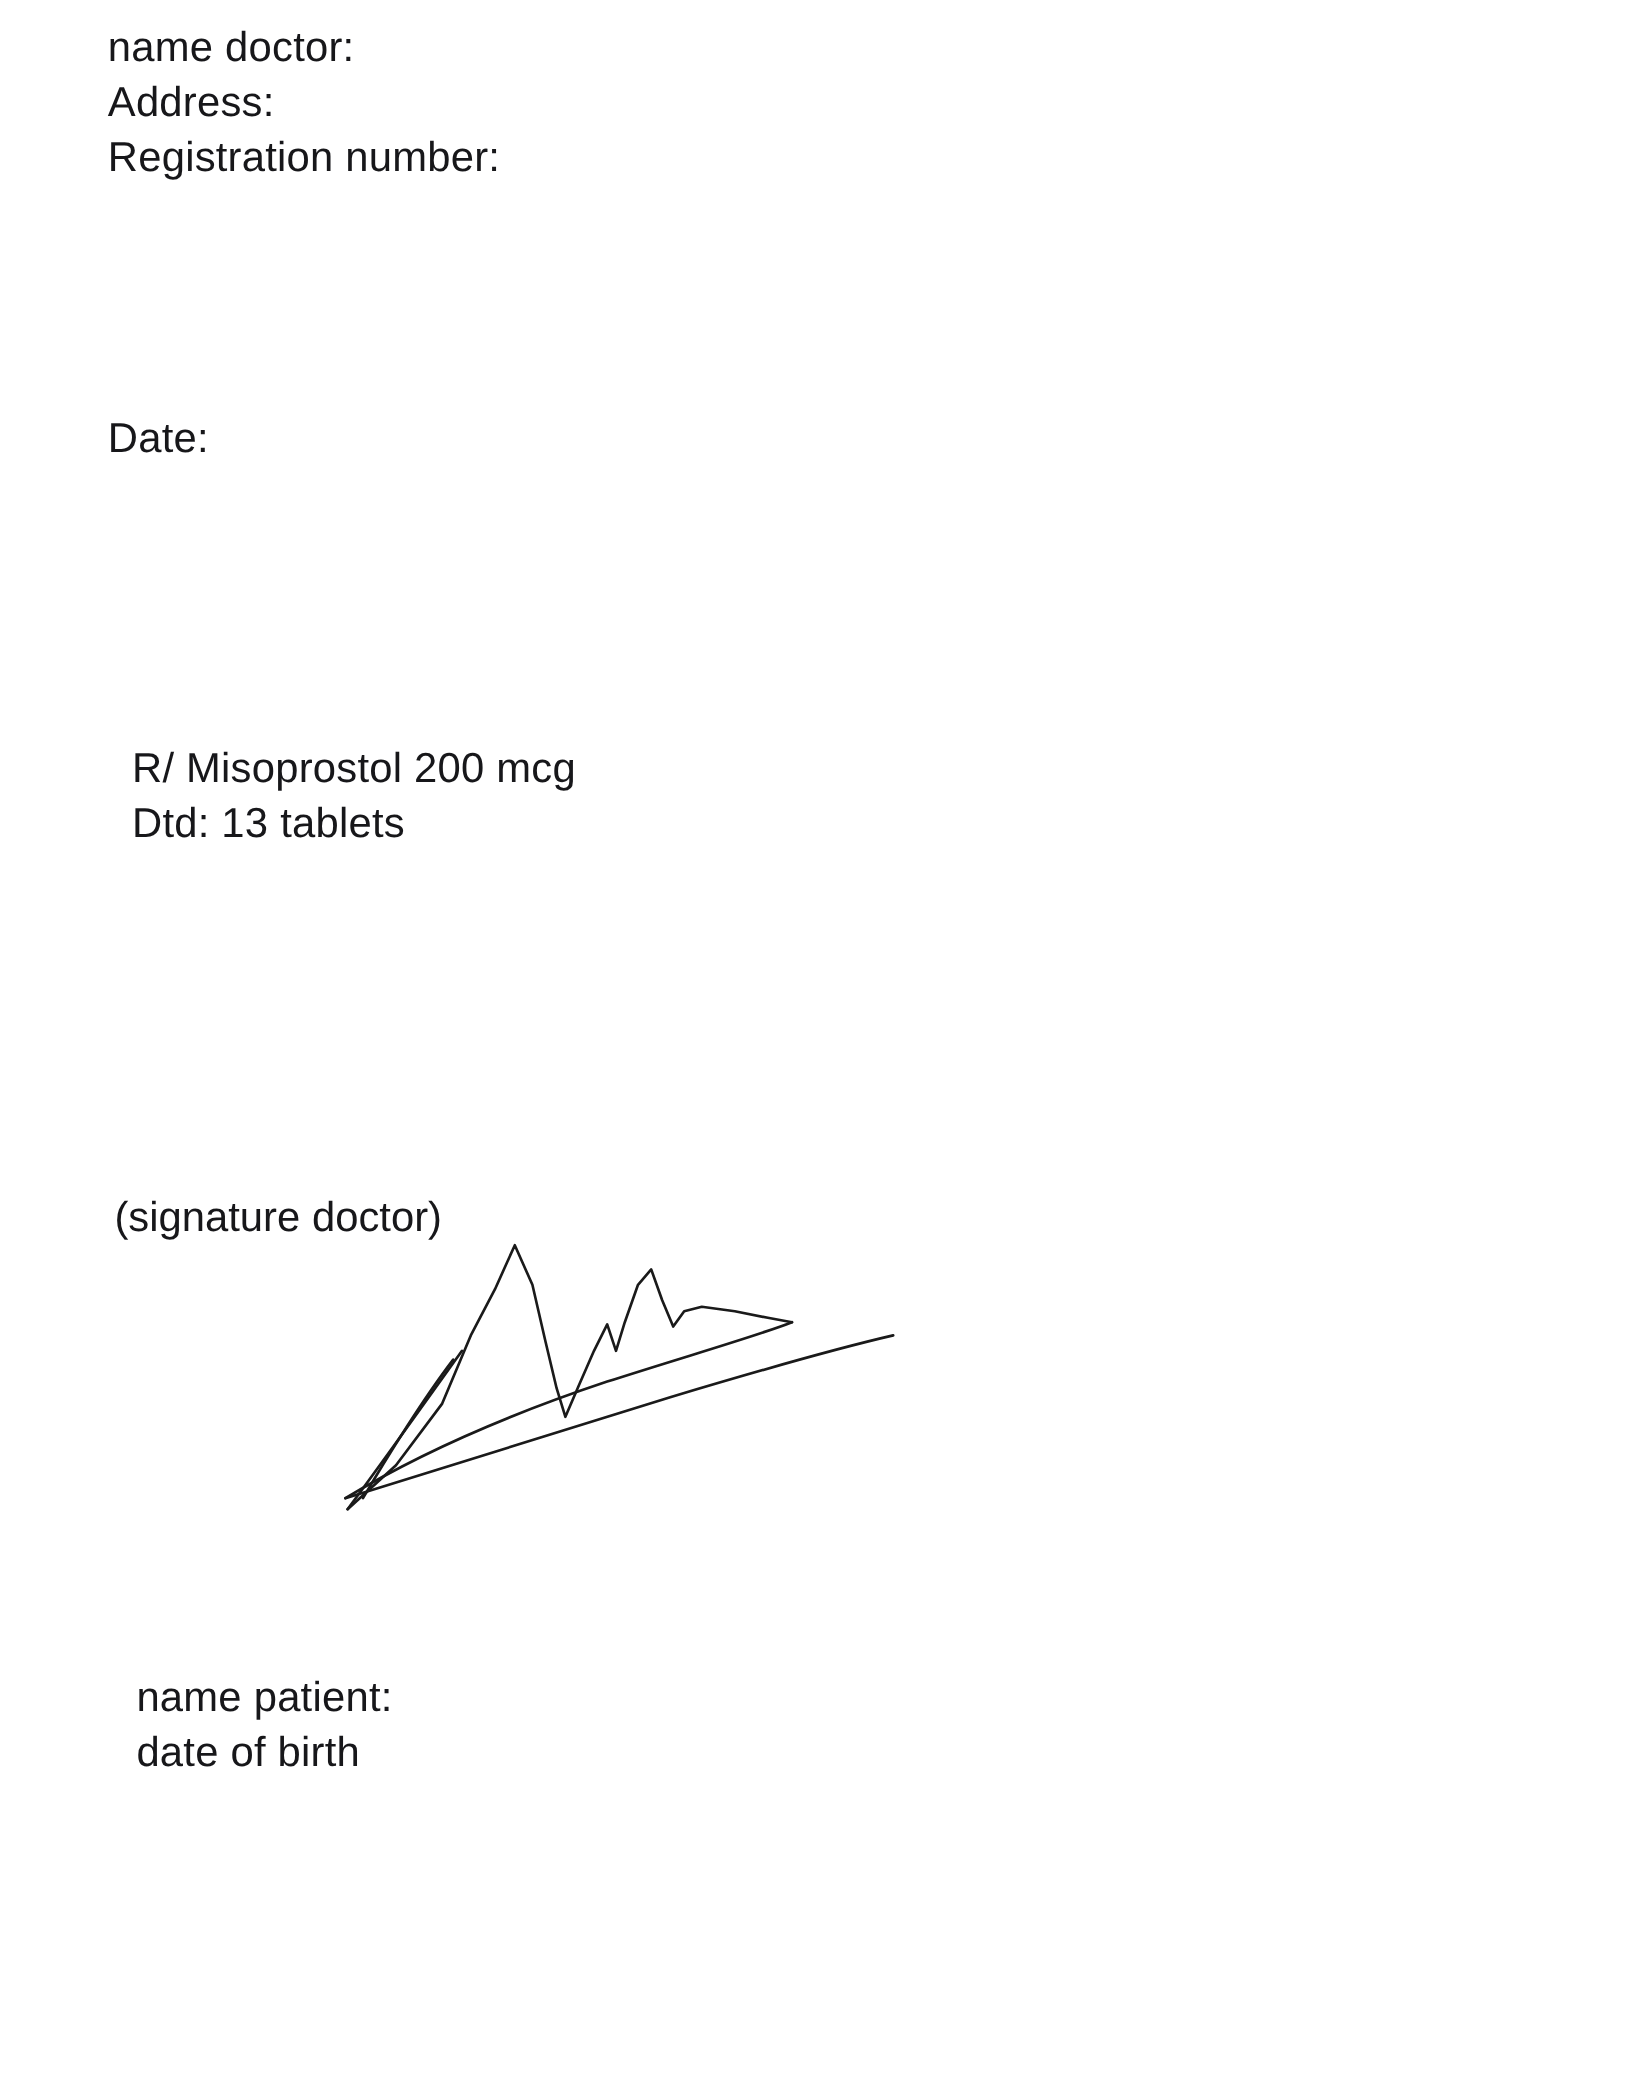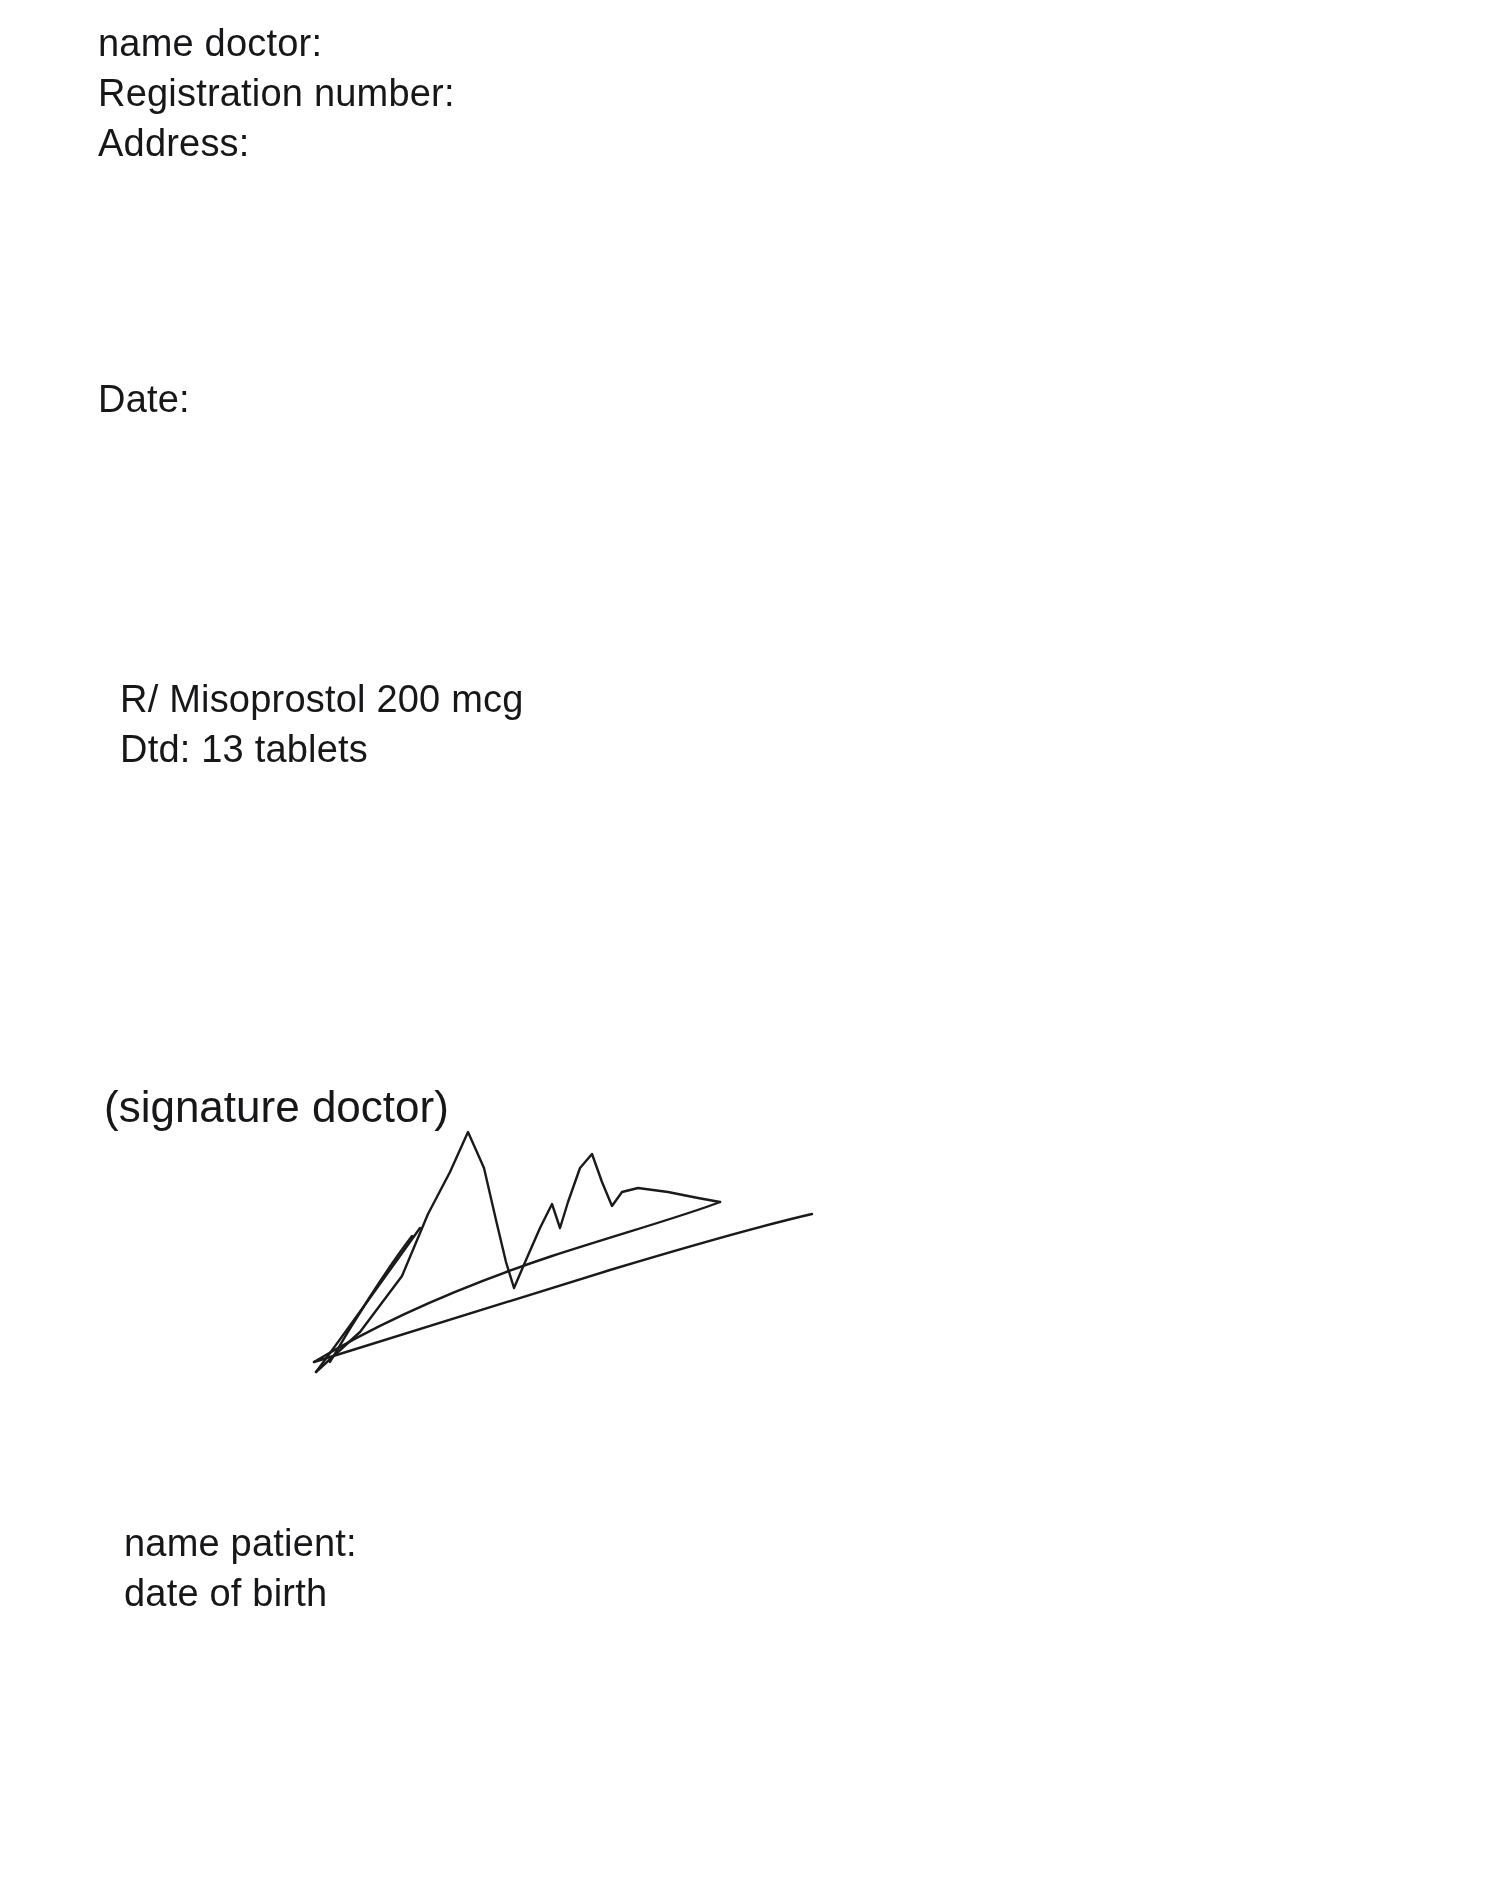--- a/index.html
+++ b/index.html
@@ -62,21 +62,21 @@
   }
   .rx-block .text-line {
     position: relative;
     display: block;
   }
   
   .signature-caption {
     position: absolute;
     left: 104px;
     top: 1082px;
-    font-size: 44px;
+    font-size: 38px;
     line-height: 50px;
     white-space: pre;
     color: #17171a;
   }
   
   .signature-drawing {
     position: absolute;
     left: 300px;
     top: 1110px;
     width: 640px;
@@ -99,22 +99,22 @@
     display: block;
   }
 </style>
 </head>
 <body>
 
 <div class="prescription-sheet">
 
   <div class="header-block">
     <span class="text-line">name doctor:</span>
+    <span class="text-line">Address:</span>
     <span class="text-line">Registration number:</span>
-    <span class="text-line">Address:</span>
   </div>
 
   <div class="date-block">
     <span class="text-line">Date:</span>
   </div>
 
   <div class="rx-block">
     <span class="text-line">R/ Misoprostol 200 mcg</span>
     <span class="text-line">Dtd: 13 tablets</span>
   </div>

